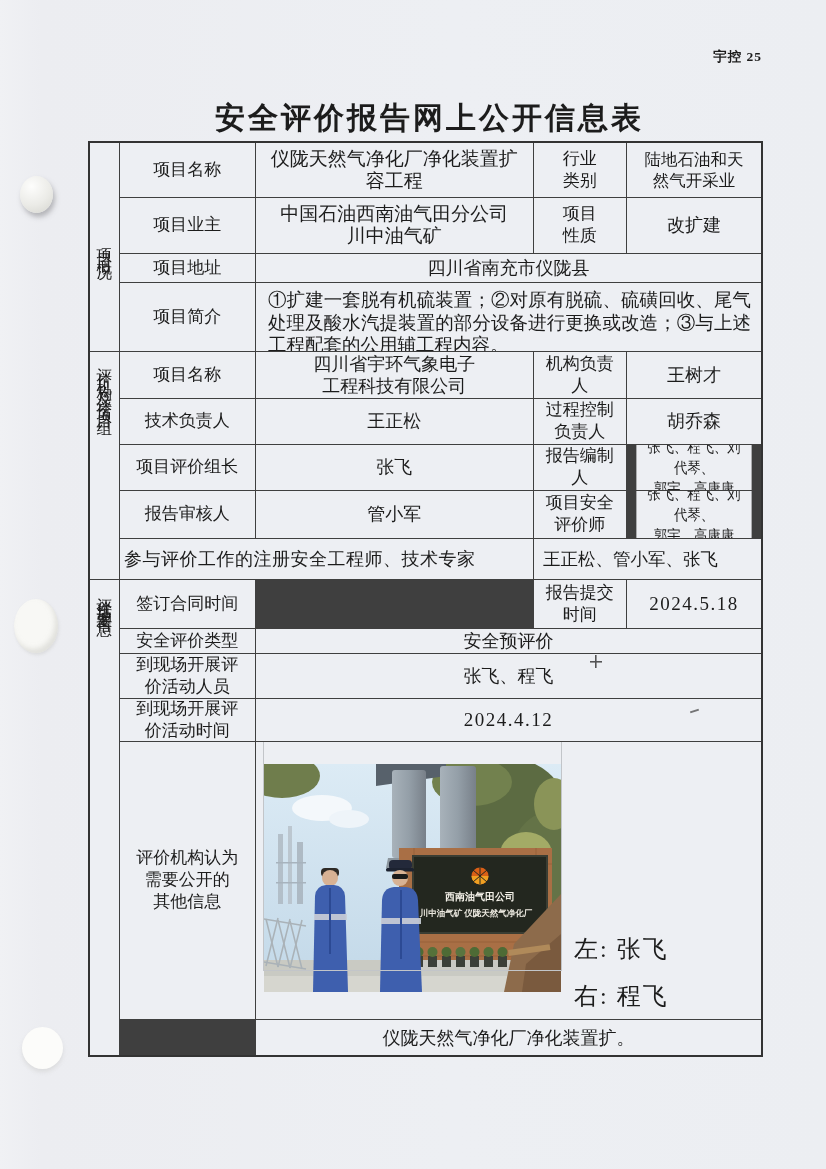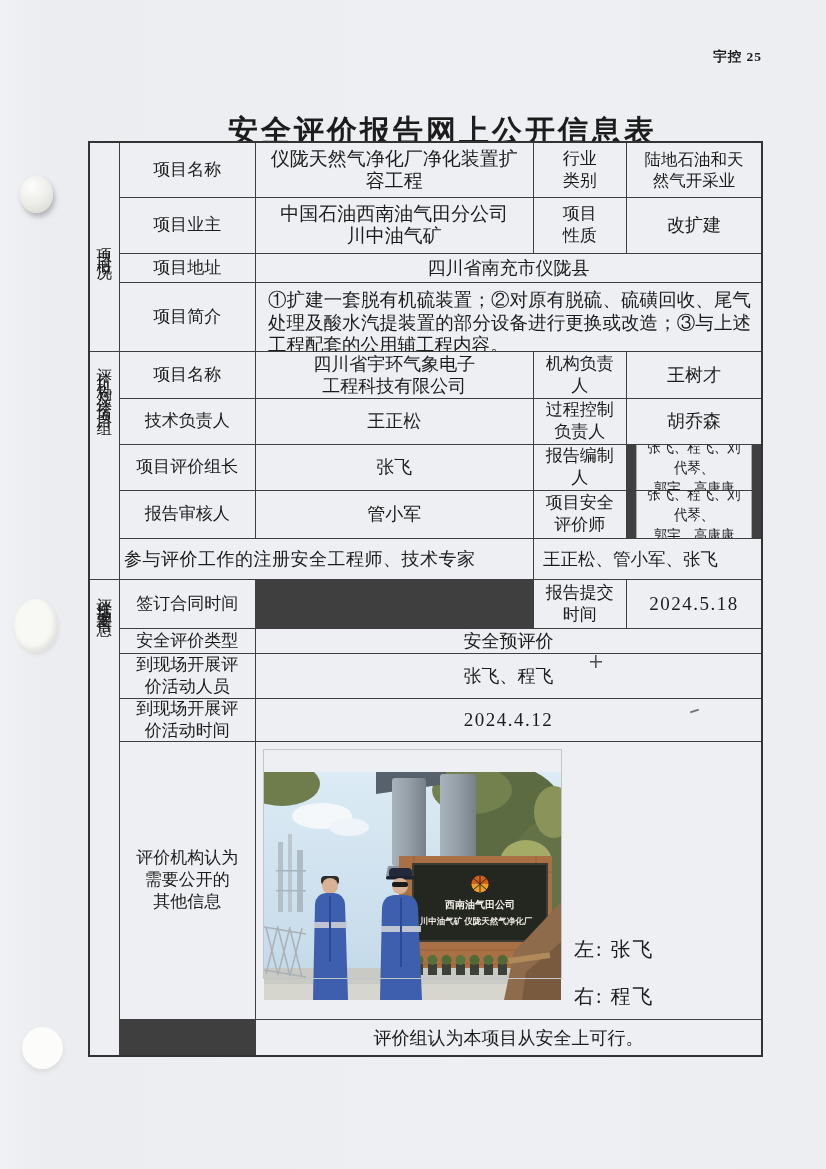--- a/index.html
+++ b/index.html
@@ -1,21 +1,21 @@
 <!DOCTYPE html>
 <html><head>
 <meta charset="utf-8">
 <style>
   html,body{margin:0;padding:0;}
   body{font-family:"Liberation Serif","DejaVu Serif",serif;color:#1c1c1c;background:#e9ebef;}
   .page{position:relative;width:826px;height:1169px;overflow:hidden;
         background:linear-gradient(90deg,#f0f1f4 0%,#ecedf1 5%,#edeff3 55%,#eceef2 100%);}
   
   .doc-control{position:absolute;top:48px;right:64px;font-size:13.5px;font-weight:bold;letter-spacing:1px;}
-  .title{position:absolute;left:88px;top:94px;width:675px;margin:17px;text-align:center;
+  .title{position:absolute;left:88px;top:94px;width:675px;margin:4px;text-align:center;
          font-size:30px;font-weight:bold;letter-spacing:3px;}
   
   .tbl{position:absolute;left:88px;top:141px;width:675px;height:916px;box-sizing:border-box;
        display:grid;border:2.5px solid #333;background:#3f3f3f;gap:1.5px;
        grid-template-columns:28.5px 134.5px 276.5px 91.5px 1fr;
        grid-template-rows:53.5px 54.5px 27.5px 67.5px 45.5px 44.5px 44.5px 46.5px 39.5px 47.5px 23.5px 43.5px 41.5px 276.5px 1fr;}
   .c{background:#edeff3;display:flex;align-items:center;justify-content:center;text-align:center;
      padding:1px 6px;box-sizing:border-box;font-size:17px;line-height:22px;white-space:pre-line;overflow:hidden;}
   .k{font-size:17px;}
   .v{font-size:18px;}
@@ -27,22 +27,22 @@
   .small{font-size:16.5px;line-height:21px;}
   
   .strip{display:flex;justify-content:center;align-items:center;padding:0;}
   .strip.top{align-items:flex-start;}
   .vtext{writing-mode:vertical-lr;text-orientation:upright;font-size:15.5px;}
   .vt-a{letter-spacing:5.5px;}
   .vt-b{letter-spacing:6px;padding-top:3px;}
   .vt-c{letter-spacing:3.5px;padding-top:5px;}
   
   .photo-cell{position:relative;display:block;padding:0;}
-  .photo-box{position:absolute;left:8px;top:8px;width:297px;height:228px;outline:1px solid #c2c5c9;}
-  .cap{position:absolute;font-size:20px;letter-spacing:2px;}
+  .photo-box{position:absolute;left:8px;top:0;width:297px;height:228px;outline:1px solid #c2c5c9;}
+  .cap{position:absolute;font-size:24px;letter-spacing:2px;}
   .cap-left{left:318px;top:196px;}
   .cap-right{left:318px;top:243px;}
   
   .hole{position:absolute;border-radius:50%;}
   .hole-1{left:20px;top:176px;width:33px;height:37px;
           background:radial-gradient(circle at 35% 28%,#fdfdfc,#ebebe7 55%,#d7d7d1 95%);
           box-shadow:2px 4px 5px rgba(125,125,130,.5);}
   .hole-2{left:14px;top:599px;width:44px;height:54px;background:#f8f8f5;
           box-shadow:inset -3px -4px 5px rgba(205,205,200,.55),1px 2px 3px rgba(185,185,182,.3);}
   .hole-3{left:22px;top:1027px;width:41px;height:42px;background:#fcfcfa;
@@ -273,21 +273,21 @@
             <path d="M116 228 L118 136 Q119 124 130 123 L142 123 Q153 124 154 136 L158 228 Z" fill="#3e5fae"></path>
             <rect x="117" y="154" width="40" height="6" fill="#c9cdd6" opacity=".92"></rect>
             <line x1="137" y1="126" x2="137" y2="195" stroke="#2c4a94" stroke-width="2"></line>
           </g>
         </svg>
       </div>
       <div class="cap cap-left">左: 张飞</div>
       <div class="cap cap-right">右: 程飞</div>
     </div>
 
-    <div class="c v" style="grid-area:15/3/16/6">评价组认为本项目从安全上可行。</div>
+    <div class="c v" style="grid-area:15/3/16/6">仪陇天然气净化厂净化装置扩。</div>
 
   </div>
 
   <div class="hole hole-1"></div>
   <div class="hole hole-2"></div>
   <div class="hole hole-3"></div>
 
   <div class="artifact-plus"></div>
   <div class="artifact-dash"></div>
 

